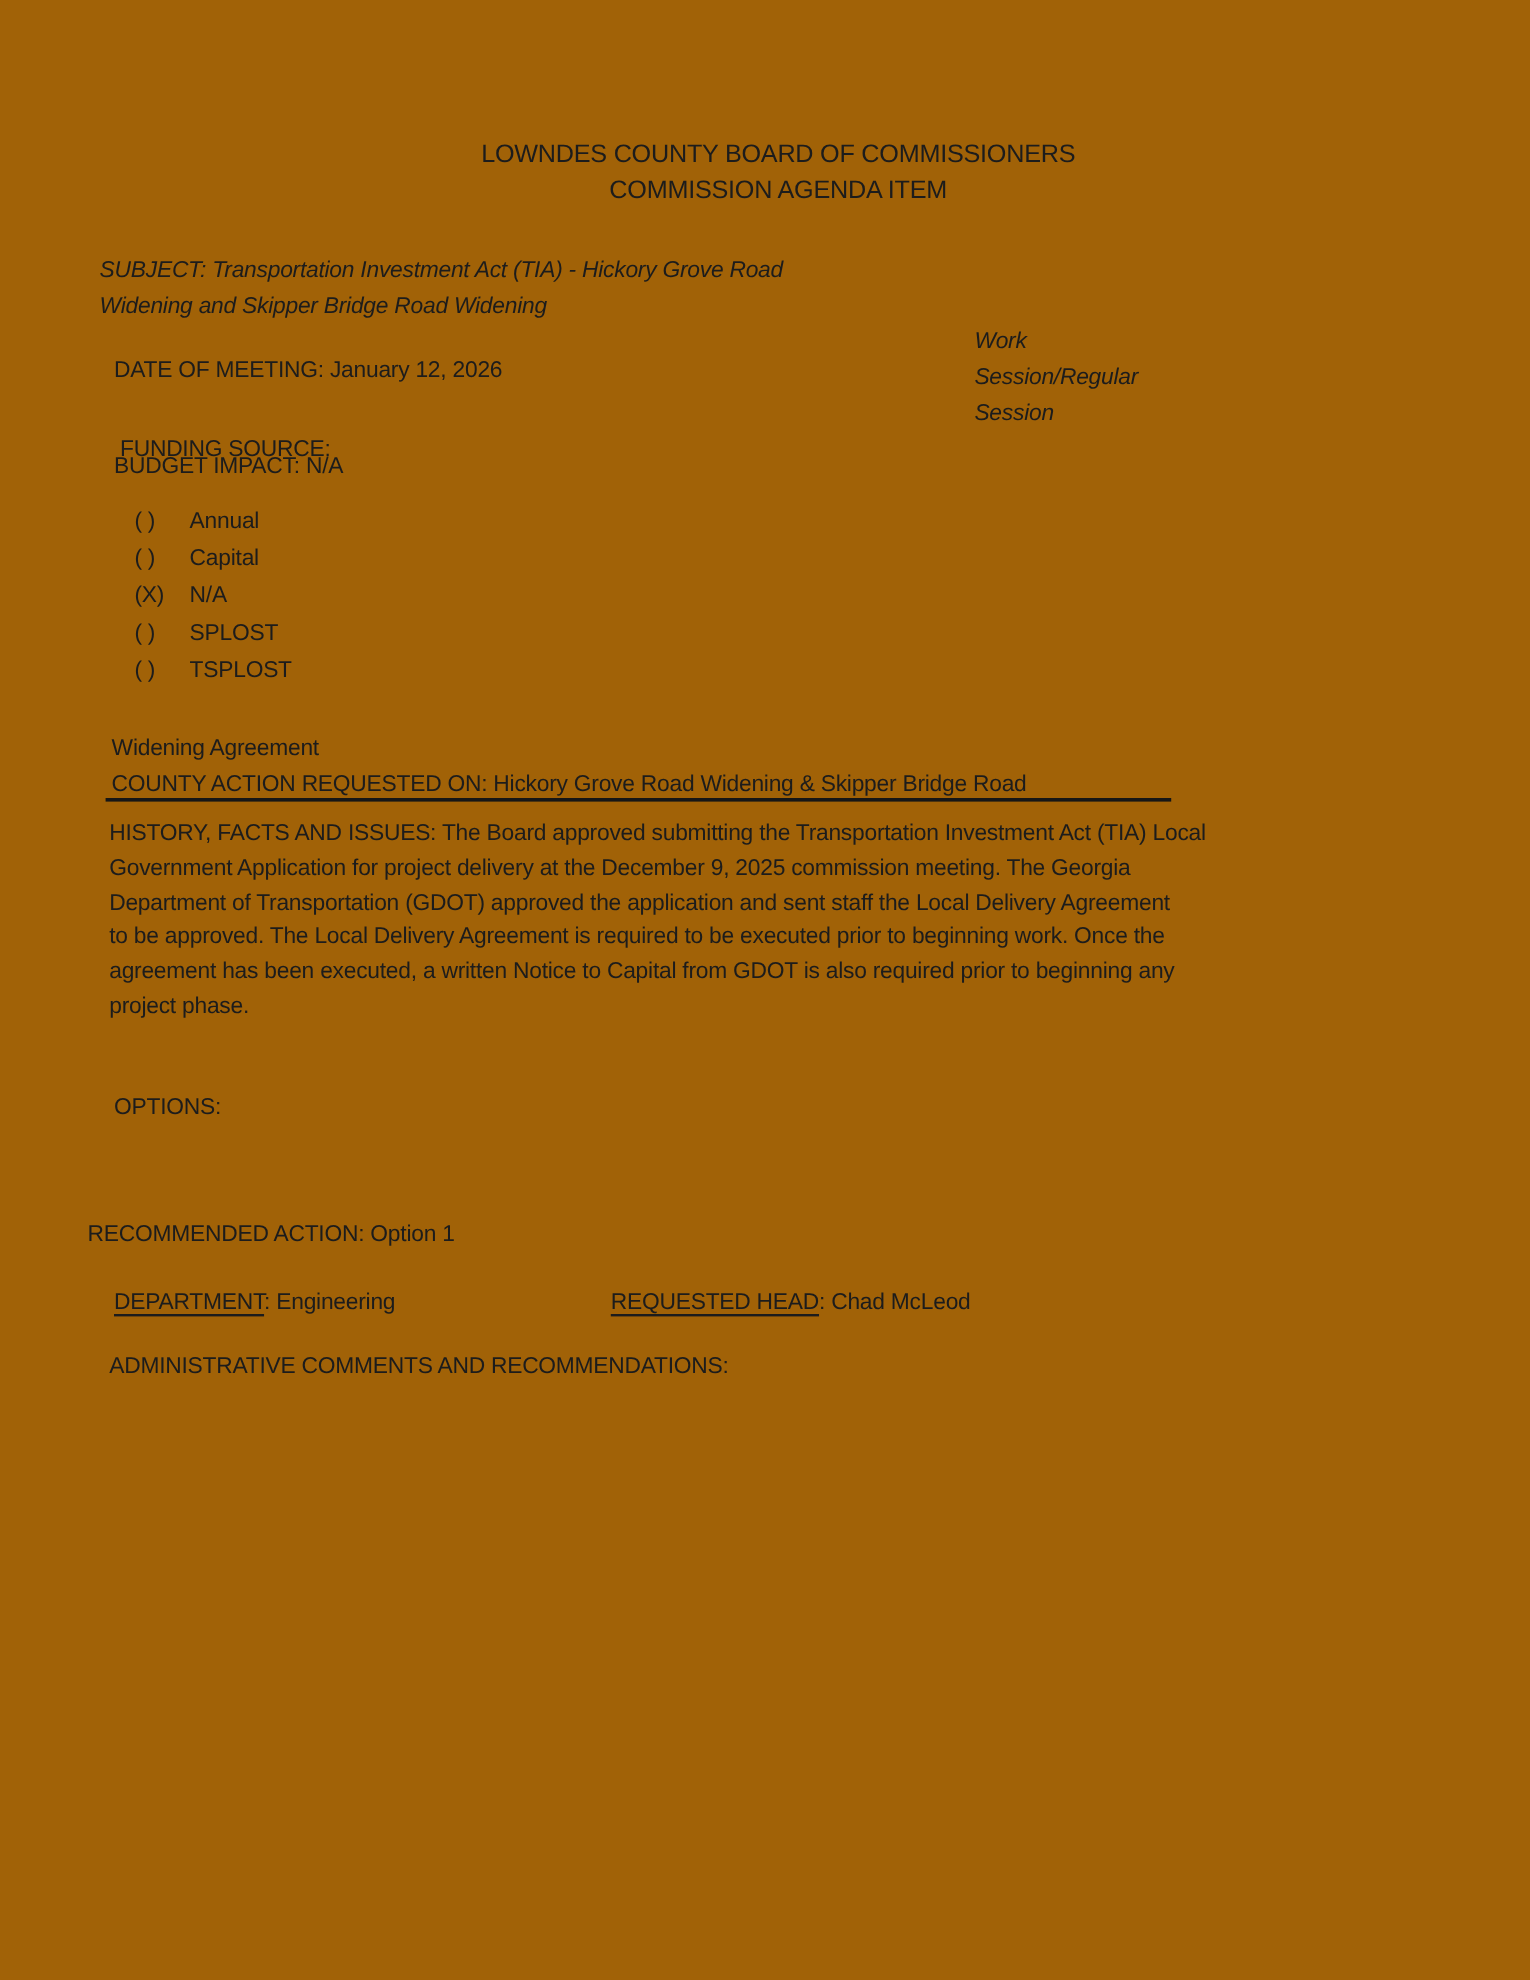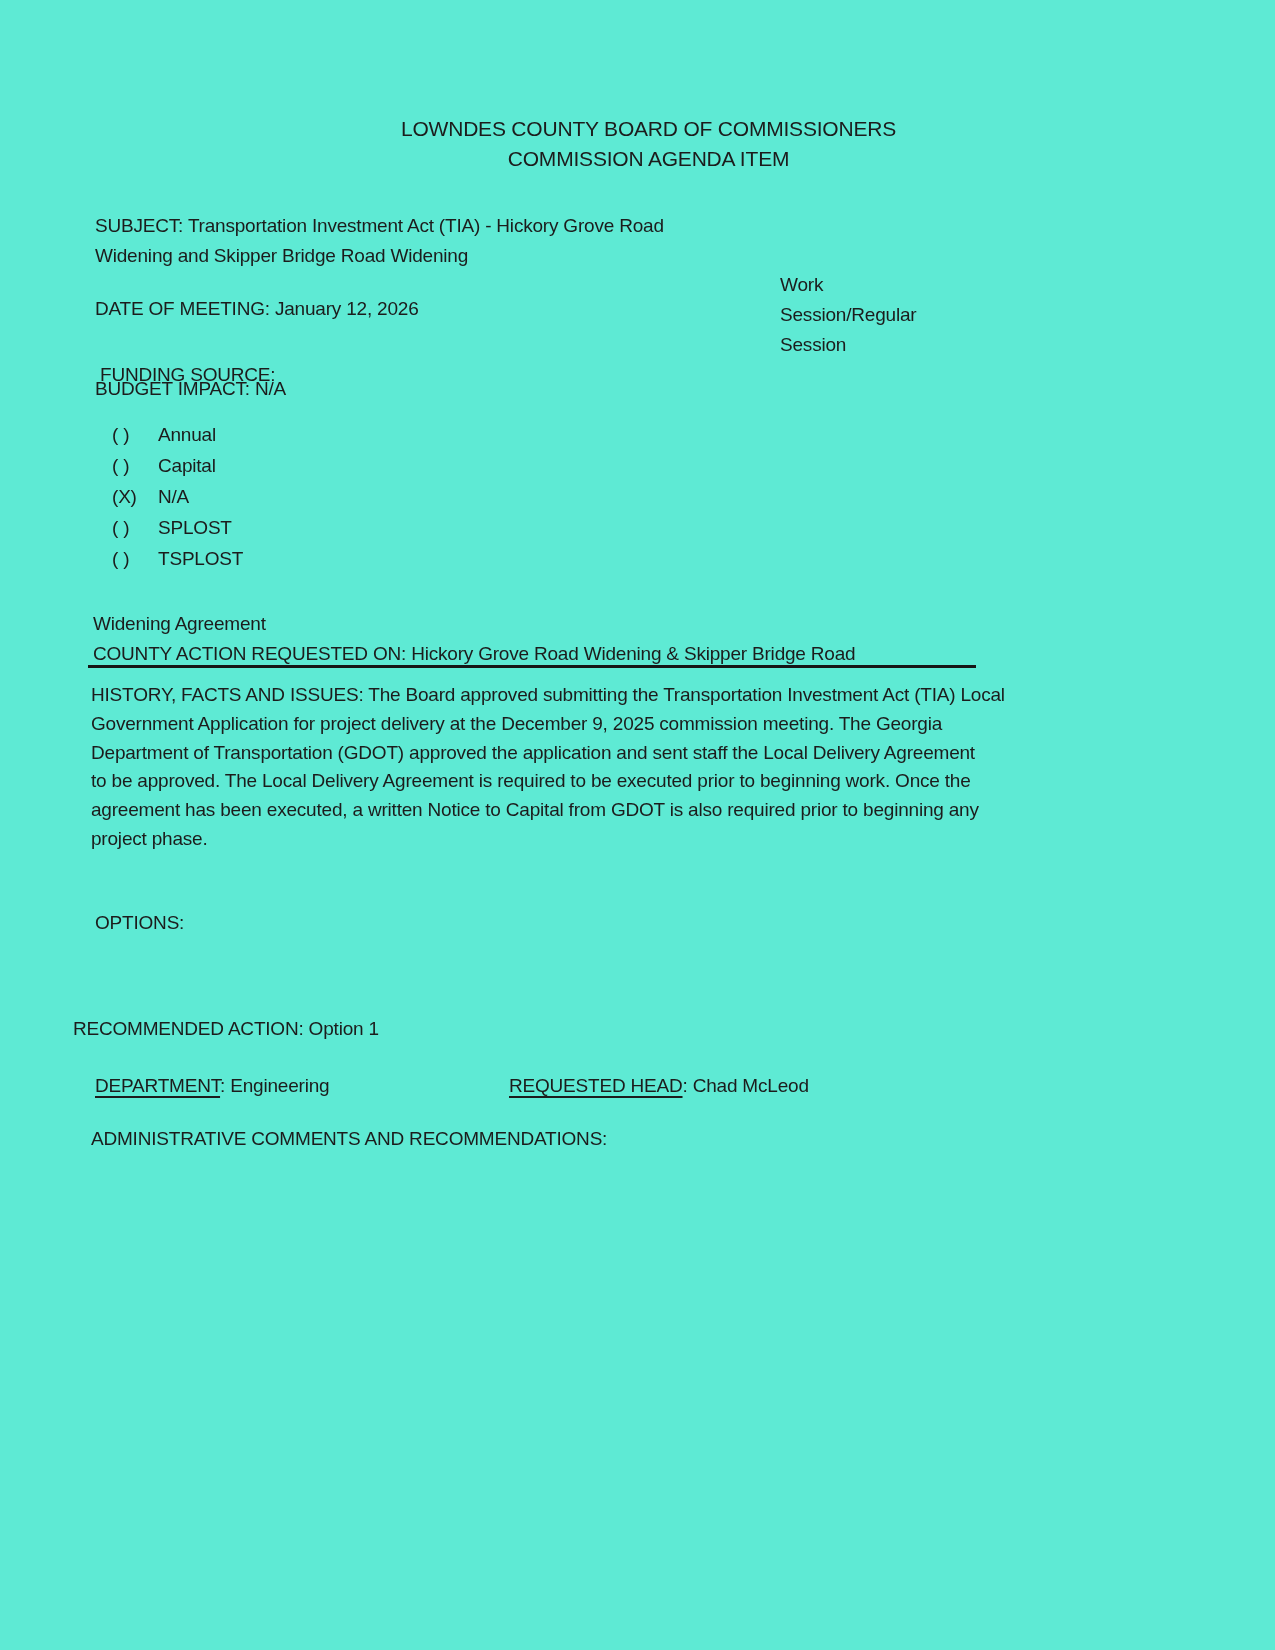--- a/index.html
+++ b/index.html
@@ -4,50 +4,52 @@
 <style>
   html, body {
     margin: 0;
     padding: 0;
     background: #ffffff;
   }
   .page {
     position: relative;
     width: 1275px;
     height: 1650px;
-    background: #5eead4;
+    background: #a16207;
     font-family: "Liberation Sans", sans-serif;
     color: #1c1c1c;
     font-size: 19px;
     letter-spacing: -0.2px;
     overflow: hidden;
   }
   .abs { position: absolute; }
 
   .doc-title {
     left: 11px;
     top: 114px;
     width: 1275px;
     text-align: center;
     font-size: 21px;
     line-height: 30px;
   }
 
   .subject-block {
-    left: 95px;
+    left: 83px;
     top: 211px;
     width: 660px;
     line-height: 30px;
+    font-style: italic;
   }
 
   .session-block {
-    left: 780px;
+    left: 812px;
     top: 270px;
     width: 170px;
     line-height: 30px;
+    font-style: italic;
   }
 
   .date-line   { left: 95px;  top: 298px; }
   .budget-line { left: 95px;  top: 358px; margin-top: 20px; }
   .funding-label { left: 100px; top: 364px; }
 
   .funding-list {
     left: 112px;
     top: 419px;
     width: 400px;

